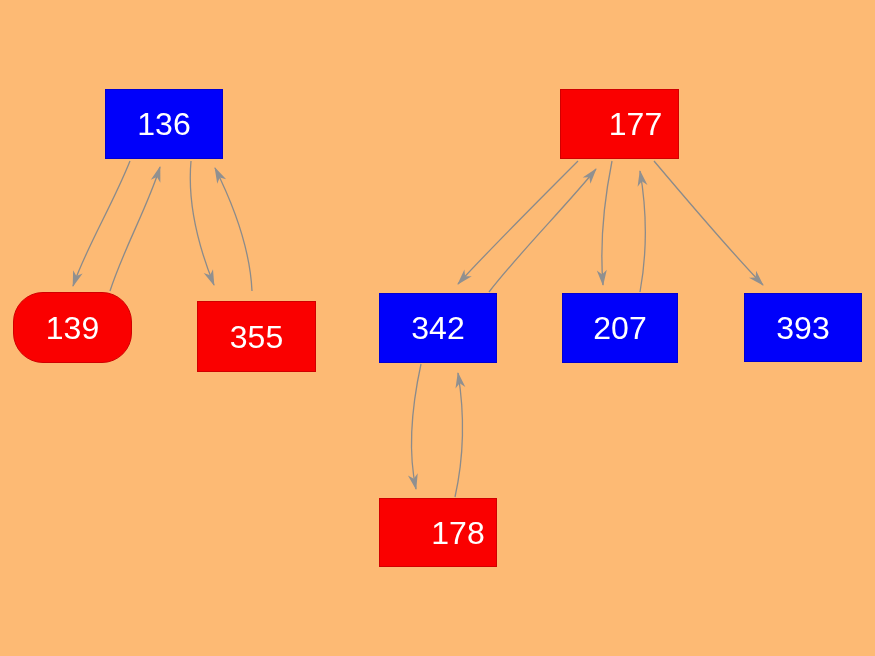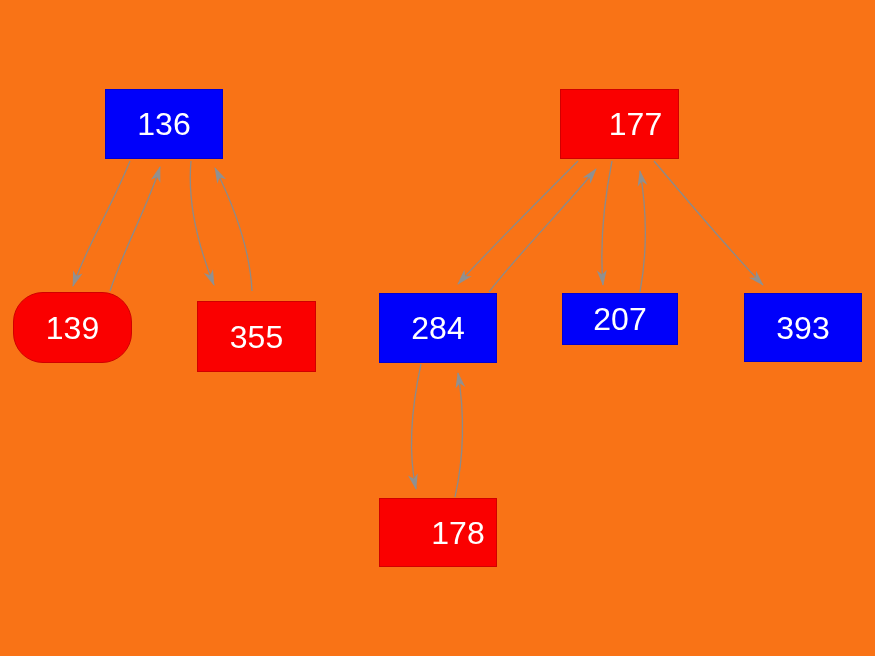--- a/index.html
+++ b/index.html
@@ -5,21 +5,21 @@
   html, body {
     margin: 0;
     padding: 0;
     background: #ffffff;
     font-family: "Liberation Sans", sans-serif;
   }
   .canvas {
     position: relative;
     width: 875px;
     height: 656px;
-    background: #f97316;
+    background: #fdba74;
     overflow: hidden;
   }
   .edges-layer {
     position: absolute;
     left: 0;
     top: 0;
     width: 875px;
     height: 656px;
   }
   .node {
@@ -72,23 +72,23 @@
       <div class="node red" style="left: 13px; top: 292px; width: 119px; height: 71px; border-radius: 30px;">
         <span>139</span>
       </div>
       <div class="node red" style="left: 197px; top: 292px; width: 119px; height: 71px; margin-top: 9px;">
         <span>355</span>
       </div>
       <div class="node red" style="left: 560px; top: 89px; width: 119px; height: 70px; padding-left: 32px;">
         <span>177</span>
       </div>
       <div class="node blue" style="left: 379px; top: 293px; width: 118px; height: 70px;">
-        <span>284</span>
+        <span>342</span>
       </div>
-      <div class="node blue" style="left: 562px; top: 293px; width: 116px; height: 52px;">
+      <div class="node blue" style="left: 562px; top: 293px; width: 116px; height: 70px;">
         <span>207</span>
       </div>
       <div class="node blue" style="left: 744px; top: 293px; width: 118px; height: 69px;">
         <span>393</span>
       </div>
       <div class="node red" style="left: 379px; top: 498px; width: 118px; height: 69px; padding-left: 40px;">
         <span>178</span>
       </div>
     </div>
 </div>

